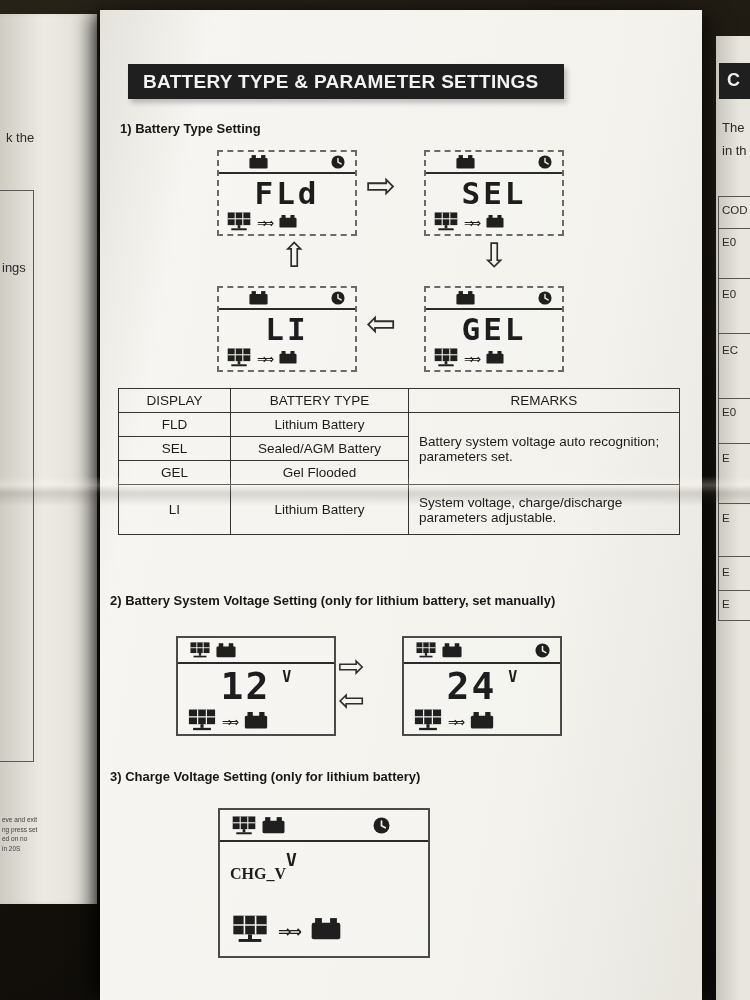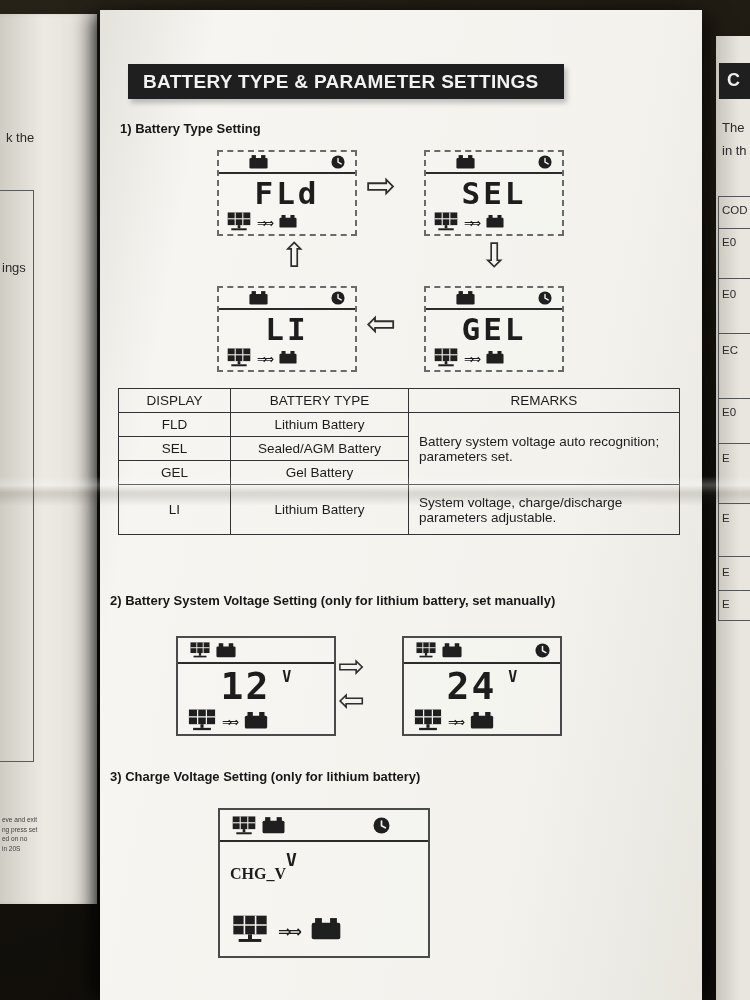--- a/index.html
+++ b/index.html
@@ -214,21 +214,21 @@
           <td>FLD</td>
           <td>Lithium Battery</td>
           <td class="remark" rowspan="3">Battery system voltage auto recognition; parameters set.</td>
         </tr>
         <tr>
           <td>SEL</td>
           <td>Sealed/AGM Battery</td>
         </tr>
         <tr>
           <td>GEL</td>
-          <td>Gel Battery</td>
+          <td>Gel Flooded</td>
         </tr>
         <tr class="tall">
           <td>LI</td>
           <td>Lithium Battery</td>
           <td class="remark">System voltage, charge/discharge parameters adjustable.</td>
         </tr>
       </tbody>
     </table>
 
     <div class="h2" style="left:10px;top:583px">2) Battery System Voltage Setting (only for lithium battery, set manually)</div>

